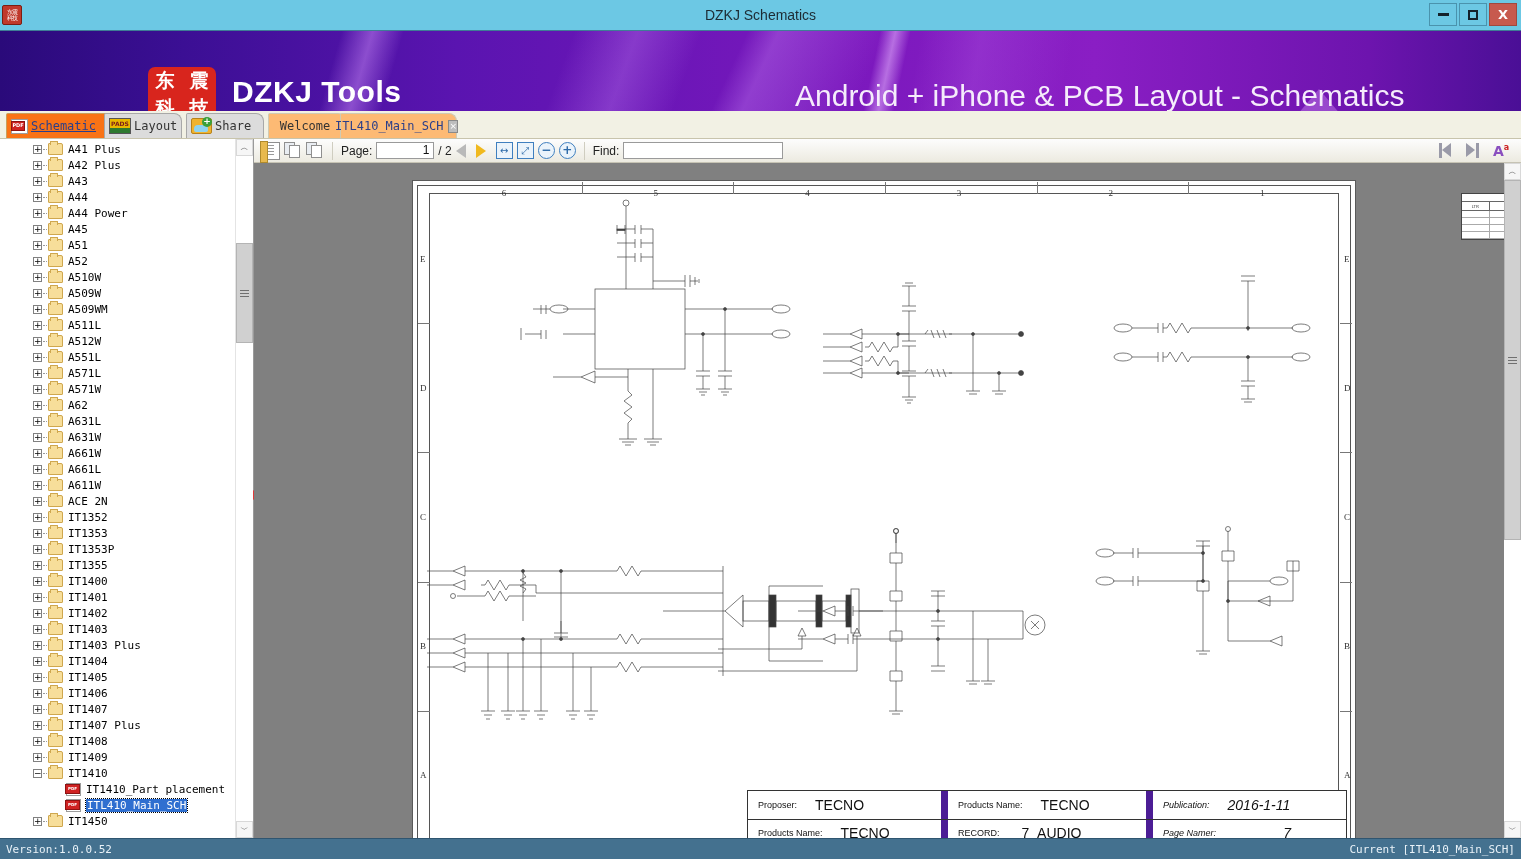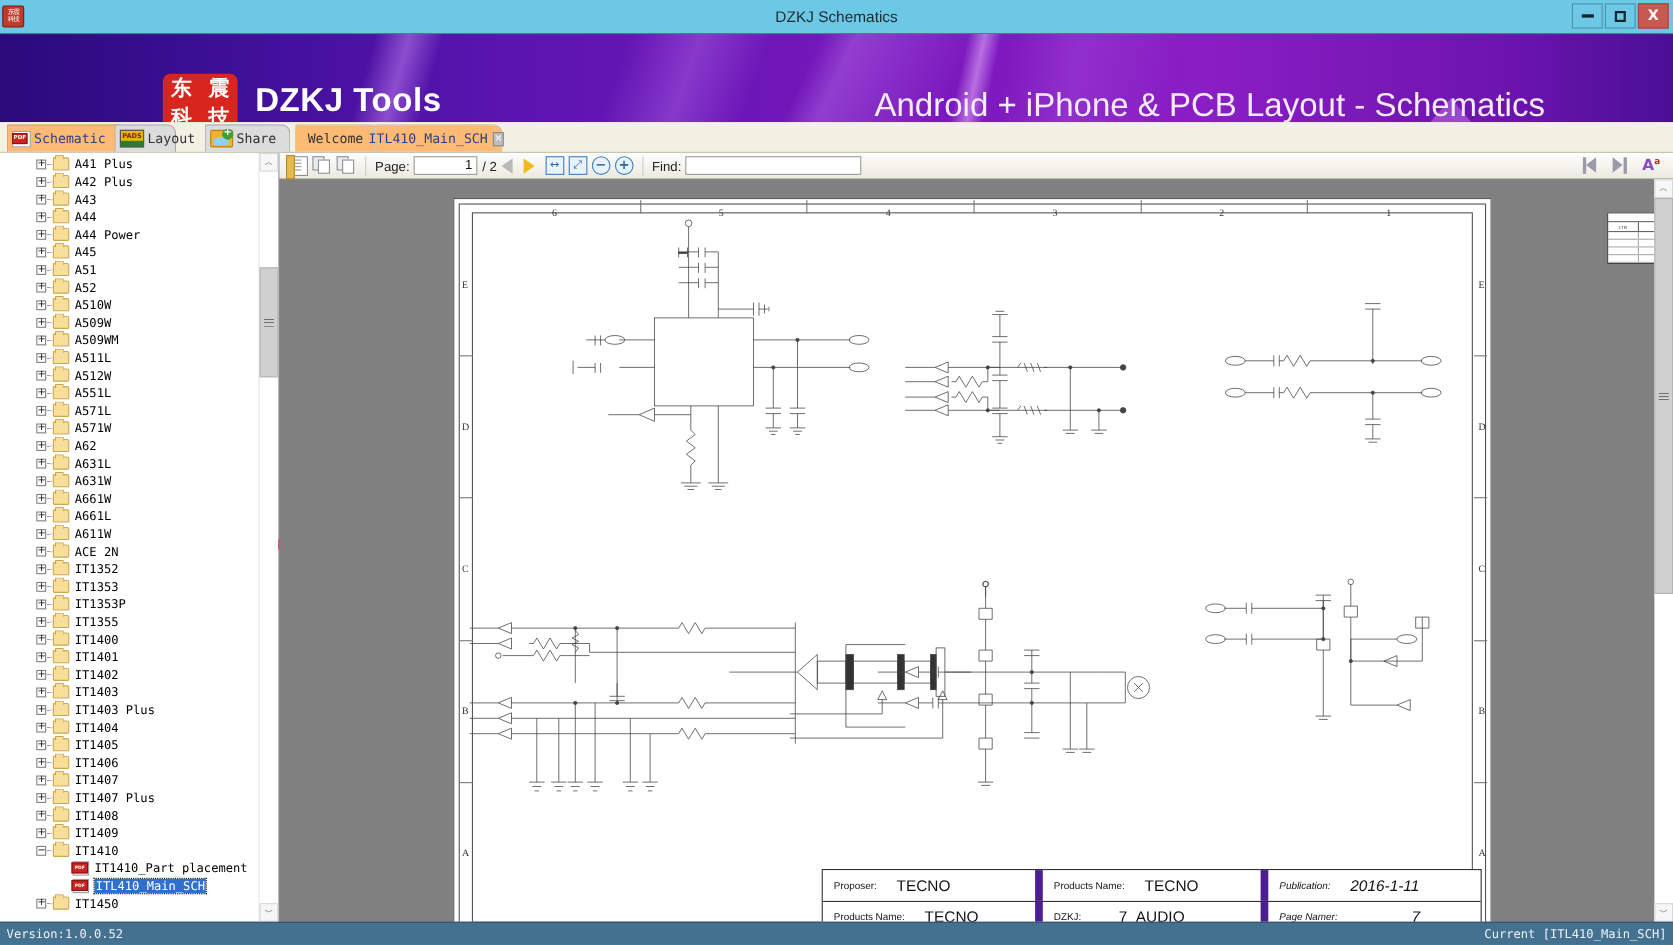--- a/index.html
+++ b/index.html
@@ -91,21 +91,21 @@
     background:#f2f1e4; border-bottom:1px solid #c8c4ac;
   }
   .tab {
     position:absolute; top:2px; height:25px;
     display:flex; align-items:center; gap:3px; padding:0 8px 0 4px;
     font-family:"DejaVu Sans Mono", monospace; font-size:12px; color:#333;
     background:#dcdcdc;
     border:1px solid #a8a8a8; border-bottom:none;
     border-radius:2px 8px 0 0;
   }
-  .tab.active { background:#fdba74; border-color:#c9a05a; color:#2b3f8a; }
+  .tab.active { background:#f97316; border-color:#c9a05a; color:#2b3f8a;text-decoration:underline; }
   .tab.plain { background:#fdba74; border-color:#cfcbb4; }
   .tab-t { font-family:"DejaVu Sans Mono", monospace; }
   .mini-pdf {
     width:17px;height:15px;background:#fff;border:1px solid #9c9c9c; position:relative; flex:0 0 auto;
   }
   .mini-pdf:before{
     content:""; position:absolute; left:-1px; top:1px; width:12px;height:8px;background:#cf2222;
     border:1px solid #8e1212;
   }
   .mini-pdf:after{
@@ -356,21 +356,21 @@
     </div>
     <div class="brand">DZKJ Tools</div>
     <div class="banner-title">Android + iPhone &amp; PCB Layout - Schematics</div>
   </div>
 
   <div class="tabbar">
     <div class="tab active" style="left:6px;width:110px;">
       <span class="mini-pdf"></span>
       <span class="tab-t">Schematic</span>
     </div>
-    <div class="tab" style="left:104px;width:56px;">
+    <div class="tab" style="left:104px;width:78px;">
       <span class="mini-pads"></span>
       <span class="tab-t">Layout</span>
     </div>
     <div class="tab" style="left:186px;width:78px;">
       <span class="mini-share"></span>
       <span class="tab-t">Share</span>
     </div>
     <div class="tab plain" style="left:268px;width:78px;justify-content:center;">
       <span class="tab-t">Welcome</span>
     </div>
@@ -1083,22 +1083,22 @@
               <span class="tb-k">Publication:</span>
               <span class="tb-v">2016-1-11</span>
             </div>
           </div>
           <div class="tb-row">
             <div class="tb-cell tb-c1">
               <span class="tb-k">Products Name:</span>
               <span class="tb-v">TECNO</span>
             </div>
             <div class="tb-cell tb-c2">
-              <span class="tb-k">DZKJ:</span>
-              <span class="tb-v" style="margin-left:16px;">7_AUDIO</span>
+              <span class="tb-k">RECORD:</span>
+              <span class="tb-v" style="margin-left:4px;">7_AUDIO</span>
             </div>
             <div class="tb-cell tb-c3">
               <span class="tb-k">Page Namer:</span>
               <span class="tb-v center">7</span>
             </div>
           </div>
         </div>
       </div>
     </div>
 

